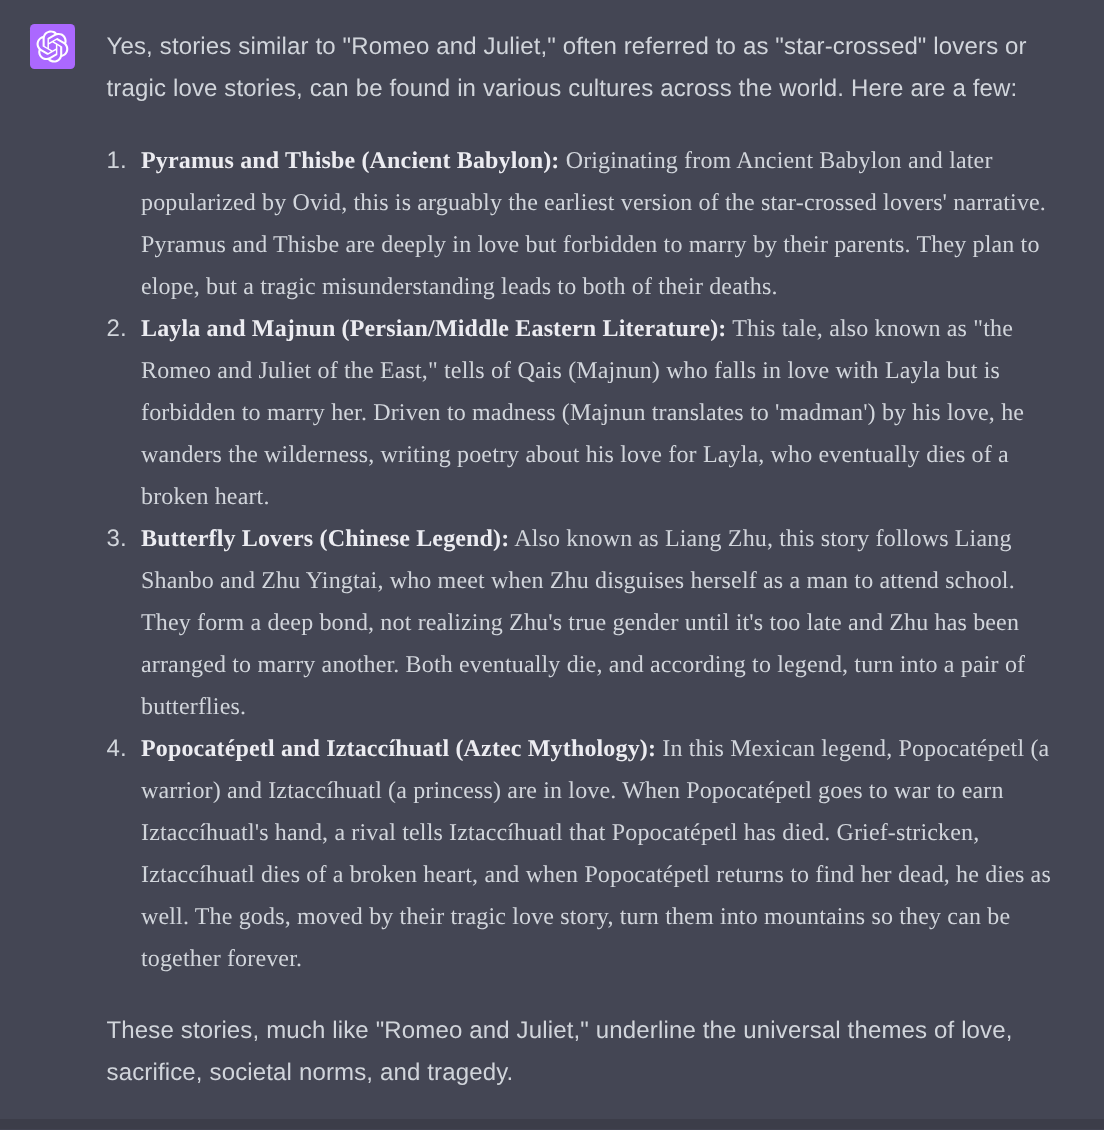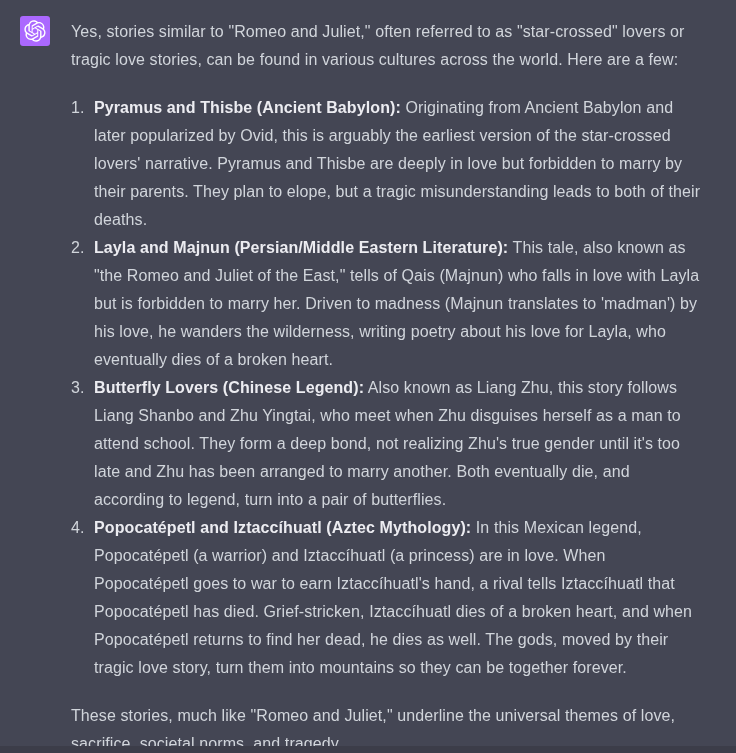--- a/index.html
+++ b/index.html
@@ -57,20 +57,21 @@
     display: flex;
     align-items: flex-start;
   }
   .list-marker {
     flex: none;
     width: 23px;
     color: #d1d5db;
   }
   .story-text {
     flex: 1;
+    font-family: Liberation Serif, serif;
   }
   .story-title {
     font-weight: bold;
     color: #ececf1;
   }
   .page-edge {
     position: absolute;
     left: 0;
     bottom: 0;
     width: 736px;

